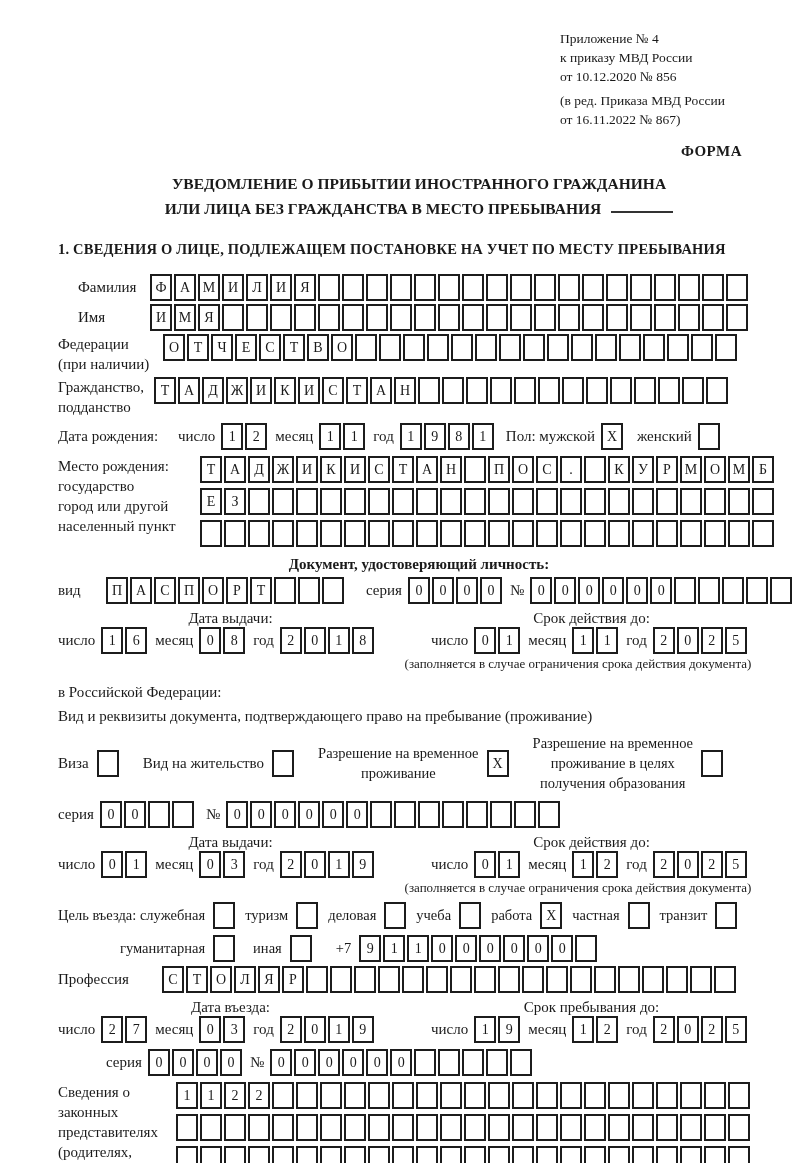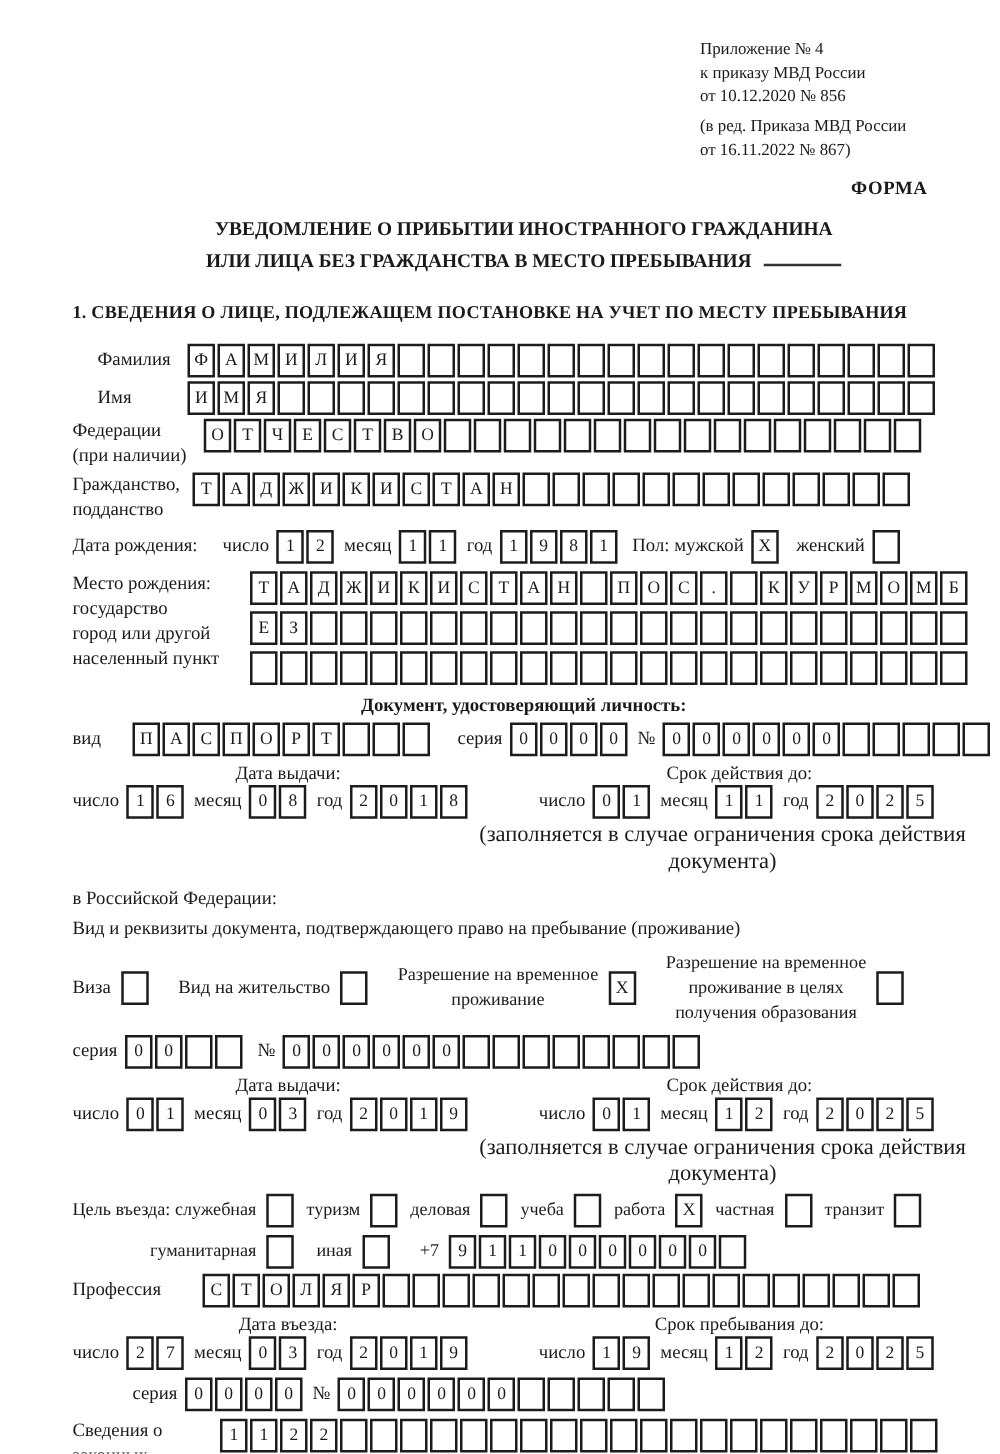--- a/index.html
+++ b/index.html
@@ -31,21 +31,21 @@
   .w72{width:72px;margin-left:20px;} .w105{width:105px;} .w96{width:96px;} .w142{width:142px;} .w112{width:112px;}
   .mt6{margin-top:6px;} .mt4{margin-top:4px;} .mt8{margin-top:8px;}
   .dlbl{margin:0 6px; line-height:27px;}
   .dlbl:first-child{margin-left:0;}
   .dates-head{display:flex; margin-top:6px; font-size:15px;}
   .dates-head .dh-left{width:345px; text-align:center;}
   .dates-head .dh-right{flex:1; text-align:center;}
   .dates-row{display:flex; align-items:flex-start; white-space:nowrap;}
   .date-group{display:flex; align-items:flex-start; width:345px;}
   .date-group.rg{width:auto; margin-left:28px;}
-  .small-note{font-size:18px; margin-top:2px; margin-left:300px; text-align:center; width:440px;}
+  .small-note{font-size:13px; margin-top:2px; margin-left:300px; text-align:center; width:440px;}
   .plain{line-height:1.6; margin-top:8px;}
   .cb-row{display:flex; align-items:center; margin-top:6px; white-space:nowrap;}
   .cb-row .gap{flex:0 0 22px;}
   .stack{display:flex; flex-direction:column; align-items:center; text-align:center; font-size:14.5px; line-height:1.35; white-space:normal;}
   .box{margin-left:8px;}
   .opt{margin-right:8px; line-height:27px;}
   .optbox{margin-right:10px;}
   .stacked-cells .cells{margin-bottom:5px;}
   [data-interactable="false"]{cursor:default;}
 </style>

